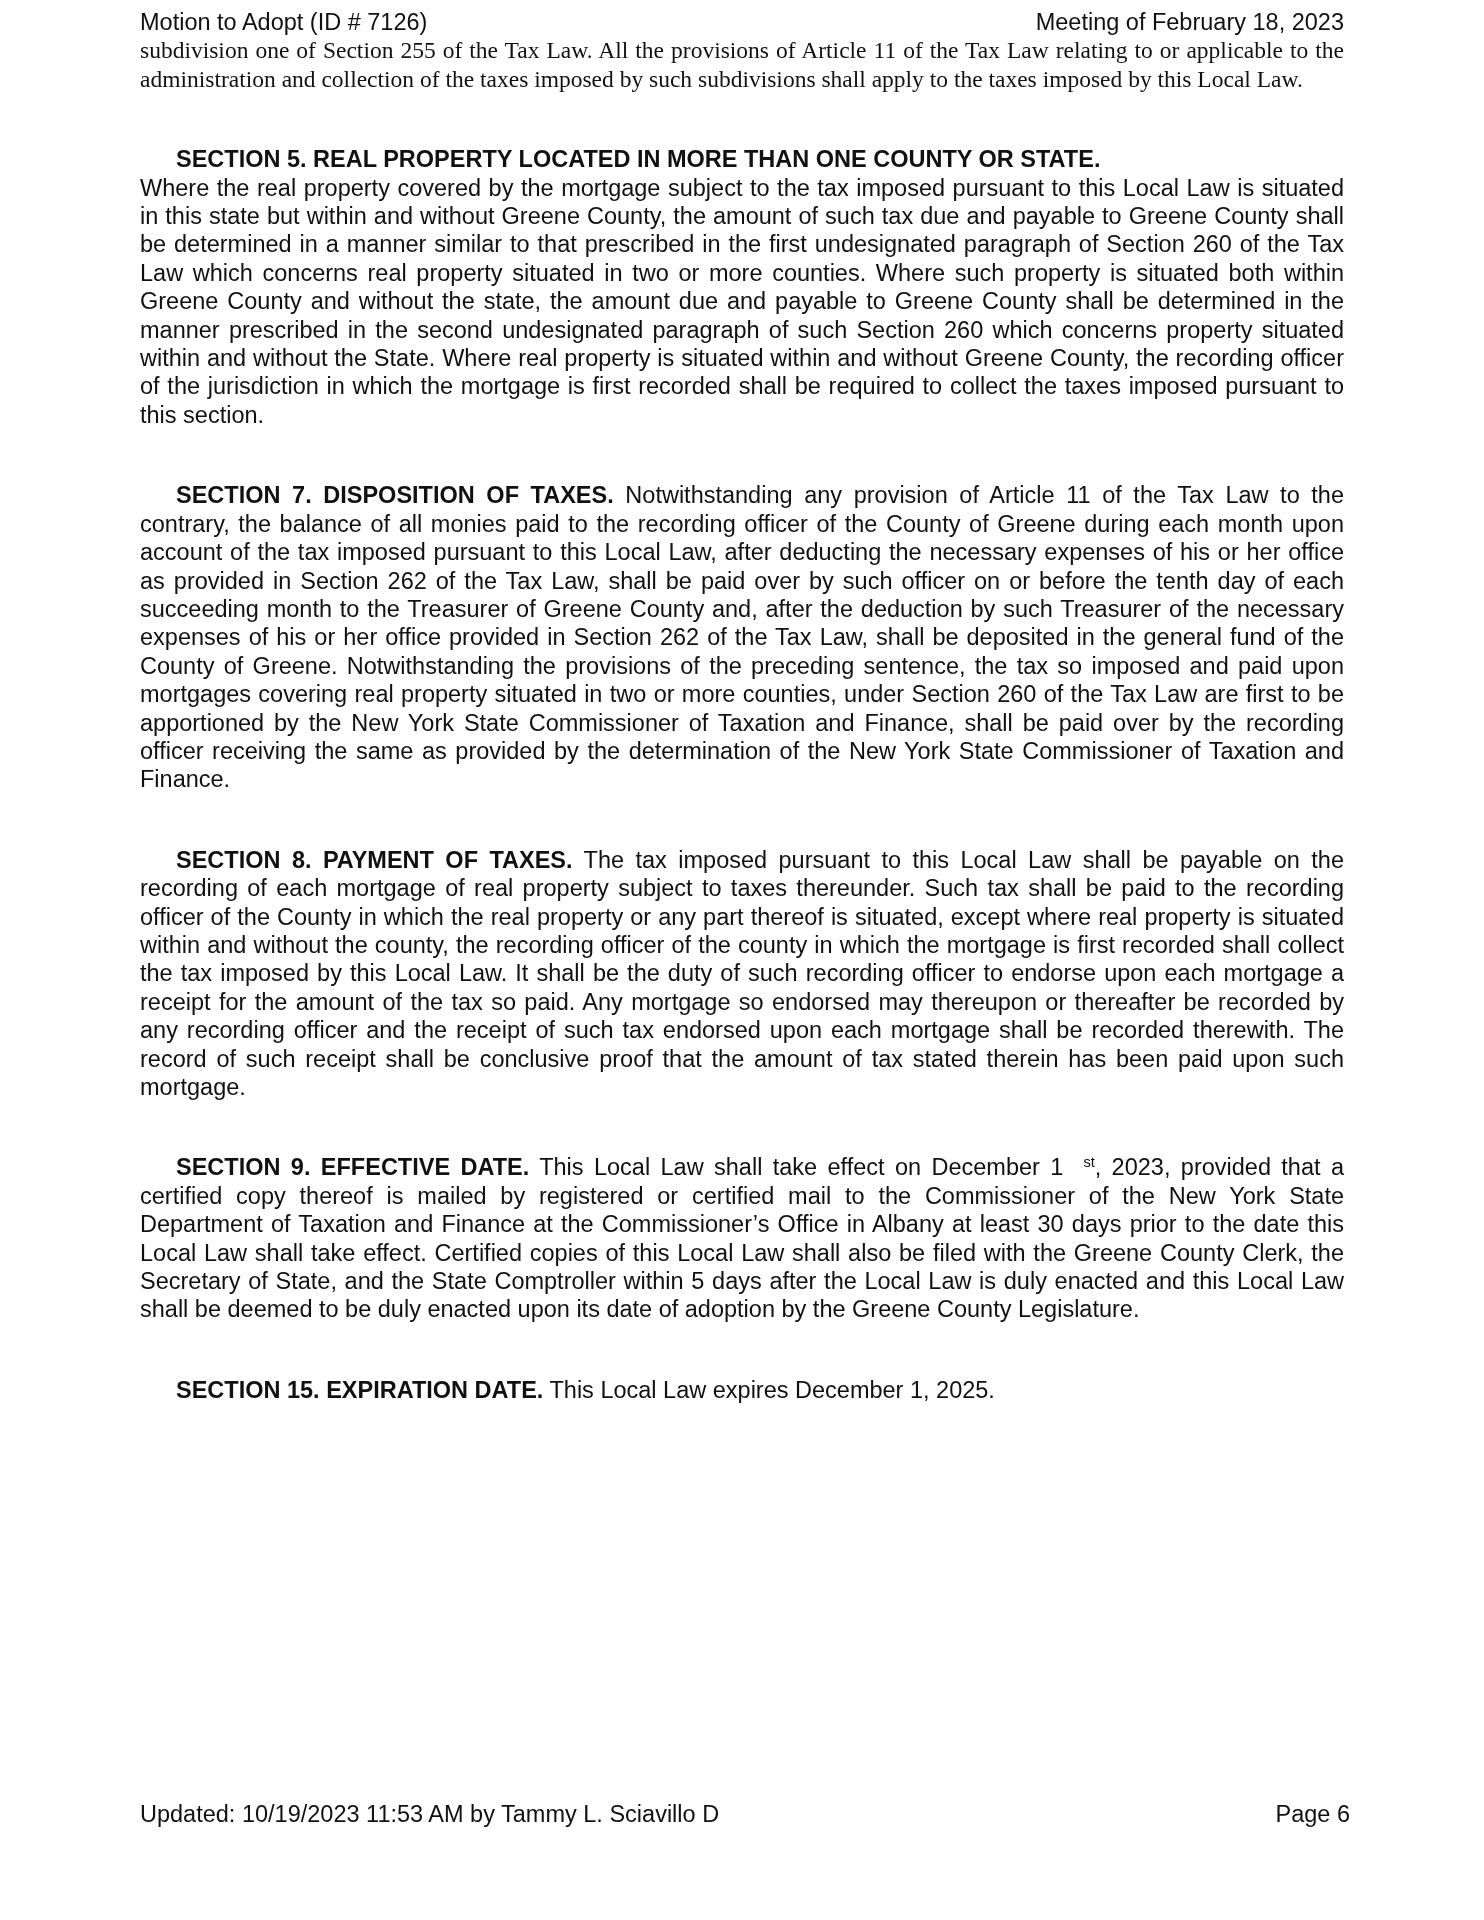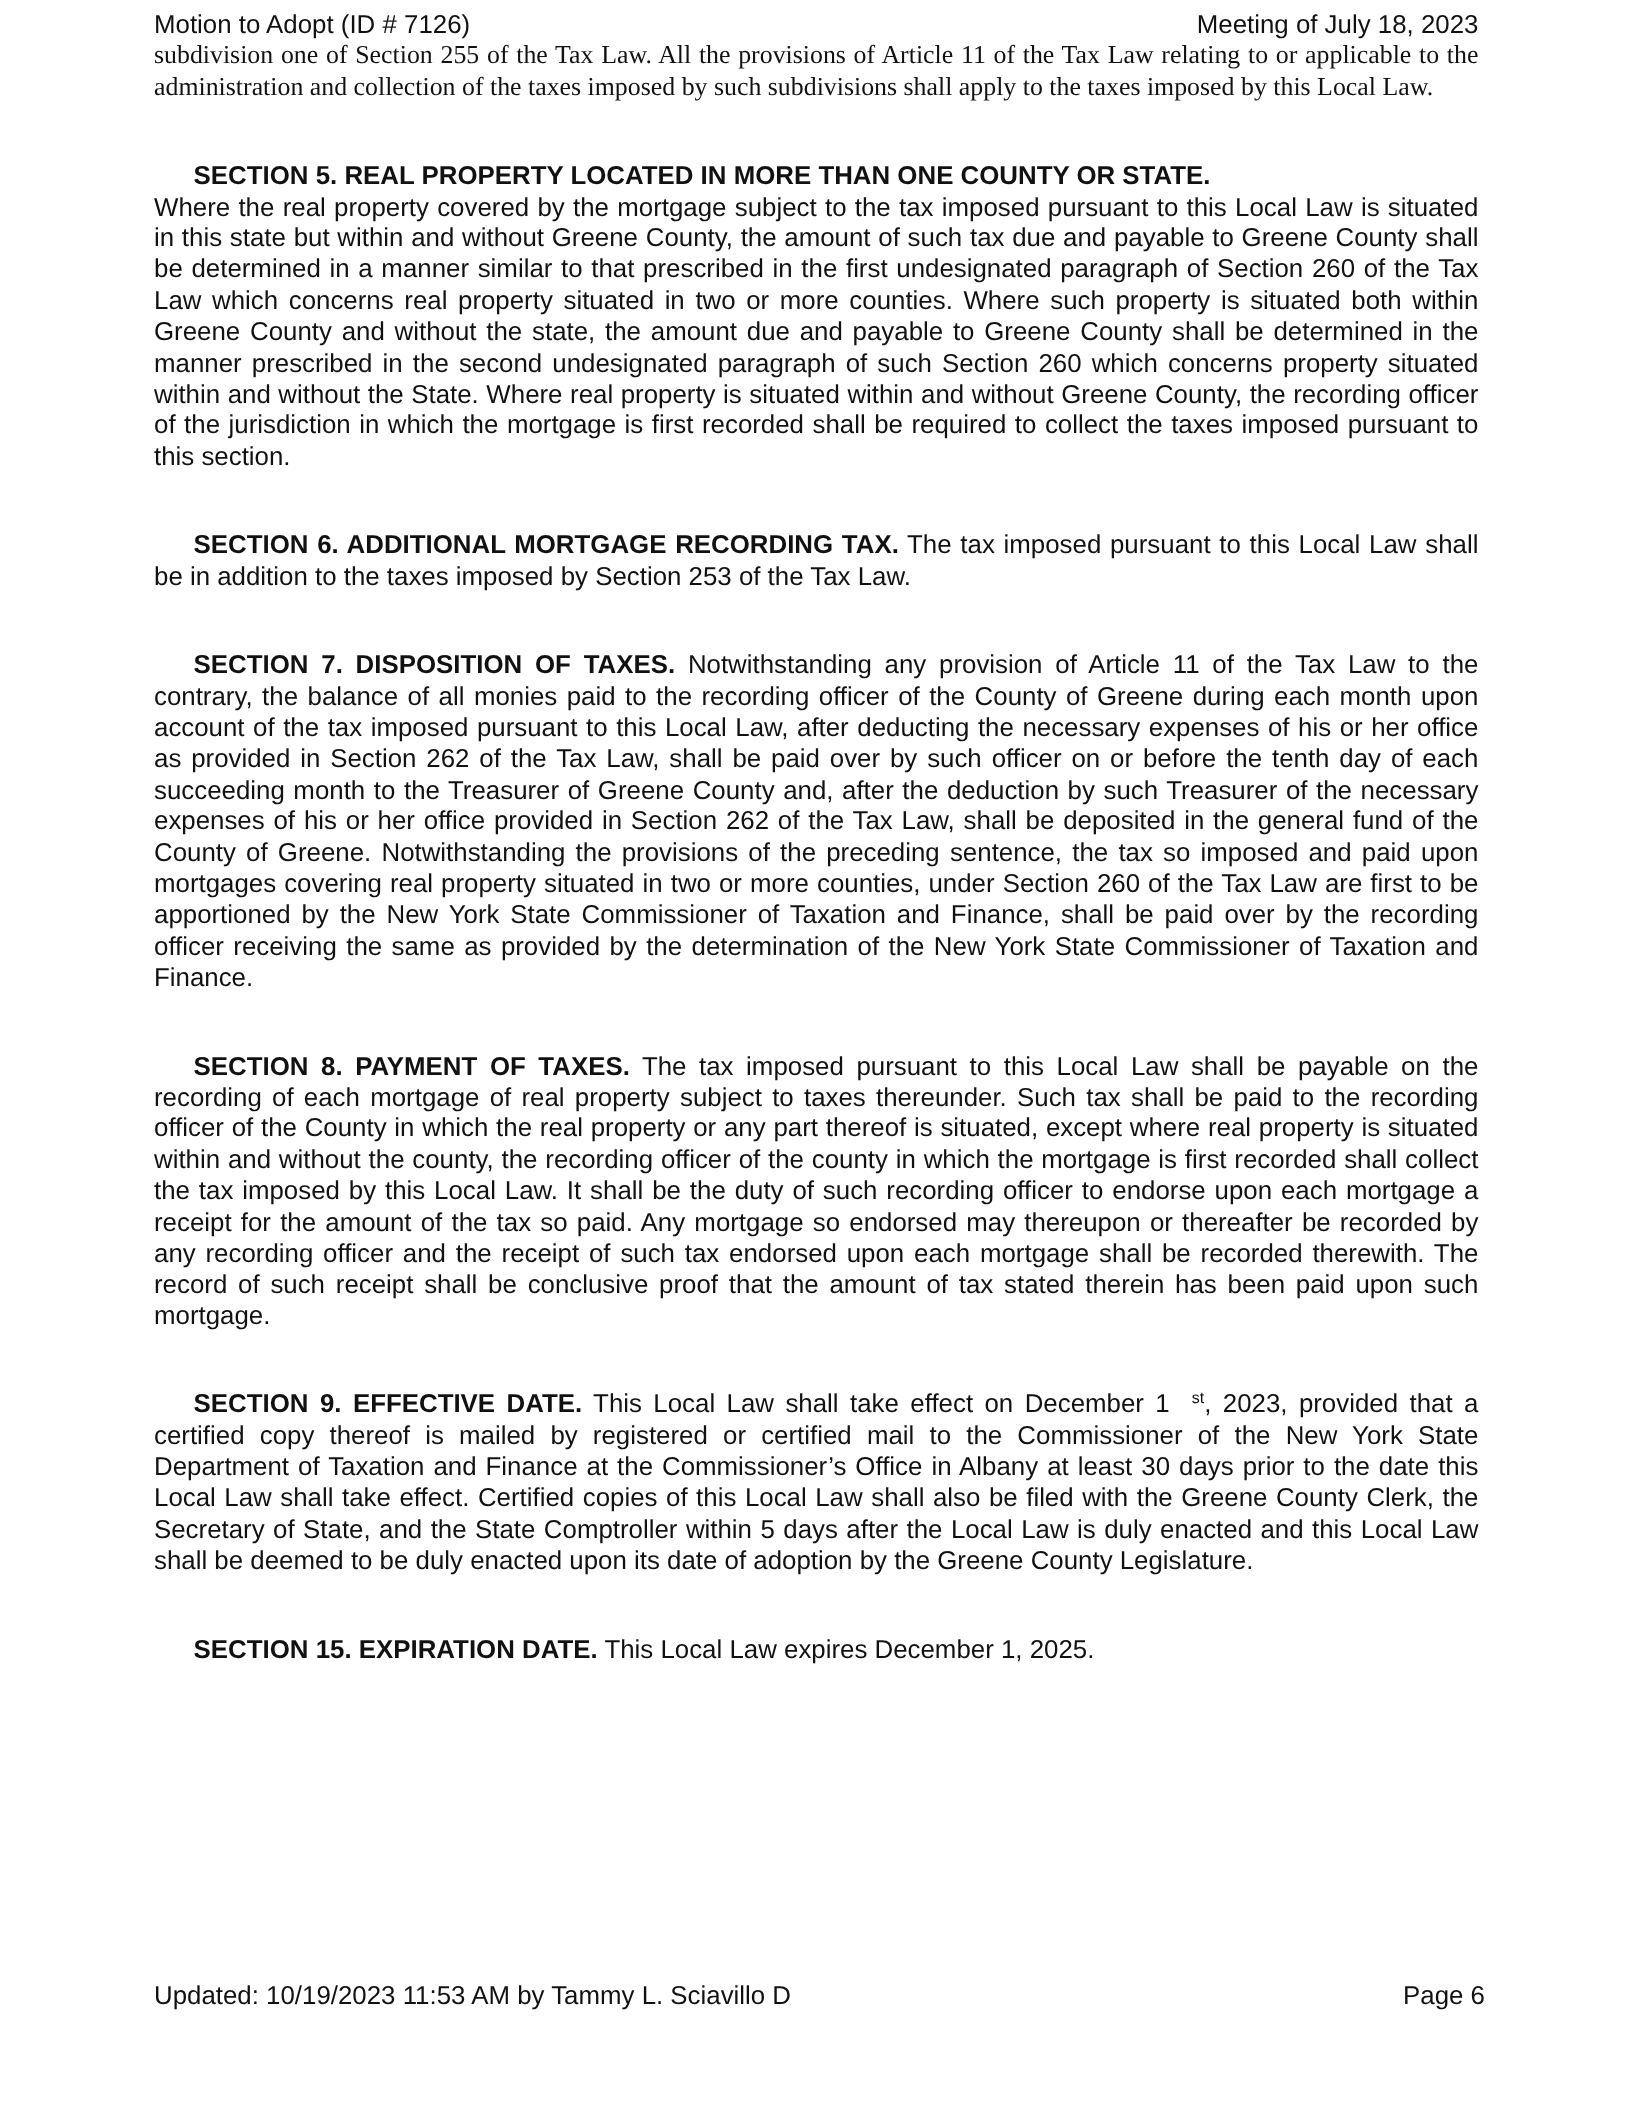--- a/index.html
+++ b/index.html
@@ -57,33 +57,30 @@
     align-items: baseline;
   }
 </style>
 </head>
 <body>
 
 <div class="page">
 
   <div class="running-header">
     <span>Motion to Adopt (ID # 7126)</span>
-    <span>Meeting of July 18, 2023</span>
+    <span>Meeting of February 18, 2023</span>
   </div>
 
   <p class="para intro-para">subdivision one of Section 255 of the Tax Law.  All the provisions of Article 11 of the Tax Law relating to or applicable to the administration and collection of the taxes imposed by such subdivisions shall apply to the taxes imposed by this Local Law.</p>
 
   <div class="section-block">
     <p class="sec-heading-line"><span class="h">SECTION 5. REAL PROPERTY LOCATED IN MORE THAN ONE COUNTY OR STATE</span><span class="h-period">.</span></p>
     <p class="para">Where the real property covered by the mortgage subject to the tax imposed pursuant to this Local Law is situated in this state but within and without Greene County, the amount of such tax due and payable to Greene County shall be determined in a manner similar to that prescribed in the first undesignated paragraph of Section 260 of the Tax Law which concerns real property situated in two or more counties. Where such property is situated both within Greene County and without the state, the amount due and payable to Greene County shall be determined in the manner prescribed in the second undesignated paragraph of such Section 260 which concerns property situated within and without the State. Where real property is situated within and without Greene County, the recording officer of the jurisdiction in which the mortgage is first recorded shall be required to collect the taxes imposed pursuant to this section.</p>
   </div>
 
-  <div class="section-block">
-    <p class="para sec-para"><span class="h">SECTION 6. ADDITIONAL MORTGAGE RECORDING TAX</span><span class="h-period">.</span><span> The tax imposed pursuant to this Local Law shall be in addition to the taxes imposed by Section 253 of the Tax Law.</span></p>
-  </div>
 
   <div class="section-block">
     <p class="para sec-para"><span class="h">SECTION 7. DISPOSITION OF TAXES</span><span class="h-period">.</span><span>  Notwithstanding any provision of Article 11 of the Tax Law to the contrary, the balance of all monies paid to the recording officer of the County of Greene during each month upon account of the tax imposed pursuant to this Local Law, after deducting the necessary expenses of his or her office as provided in Section 262 of the Tax Law, shall be paid over by such officer on or before the tenth day of each succeeding month to the Treasurer of Greene County and, after the deduction by such Treasurer of the necessary expenses of his or her office provided in Section 262 of the Tax Law, shall be deposited in the general fund of the County of Greene. Notwithstanding the provisions of the preceding sentence, the tax so imposed and paid upon mortgages covering real property situated in two or more counties, under Section 260 of the Tax Law are first to be apportioned by the New York State Commissioner of Taxation and Finance, shall be paid over by the recording officer receiving the same as provided by the determination of the New York State Commissioner of Taxation and Finance.</span></p>
   </div>
 
   <div class="section-block">
     <p class="para sec-para"><span class="h">SECTION 8. PAYMENT OF TAXES</span><span class="h-period">.</span><span> The tax imposed pursuant to this Local Law shall be payable on the recording of each mortgage of real property subject to taxes thereunder. Such tax shall be paid to the recording officer of the County in which the real property or any part thereof is situated, except where real property is situated within and without the county, the recording officer of the county in which the mortgage is first recorded shall collect the tax imposed by this Local Law. It shall be the duty of such recording officer to endorse upon each mortgage a receipt for the amount of the tax so paid. Any mortgage so endorsed may thereupon or thereafter be recorded by any recording officer and the receipt of such tax endorsed upon each mortgage shall be recorded therewith. The record of such receipt shall be conclusive proof that the amount of tax stated therein has been paid upon such mortgage.</span></p>
   </div>
 
   <div class="section-block">

